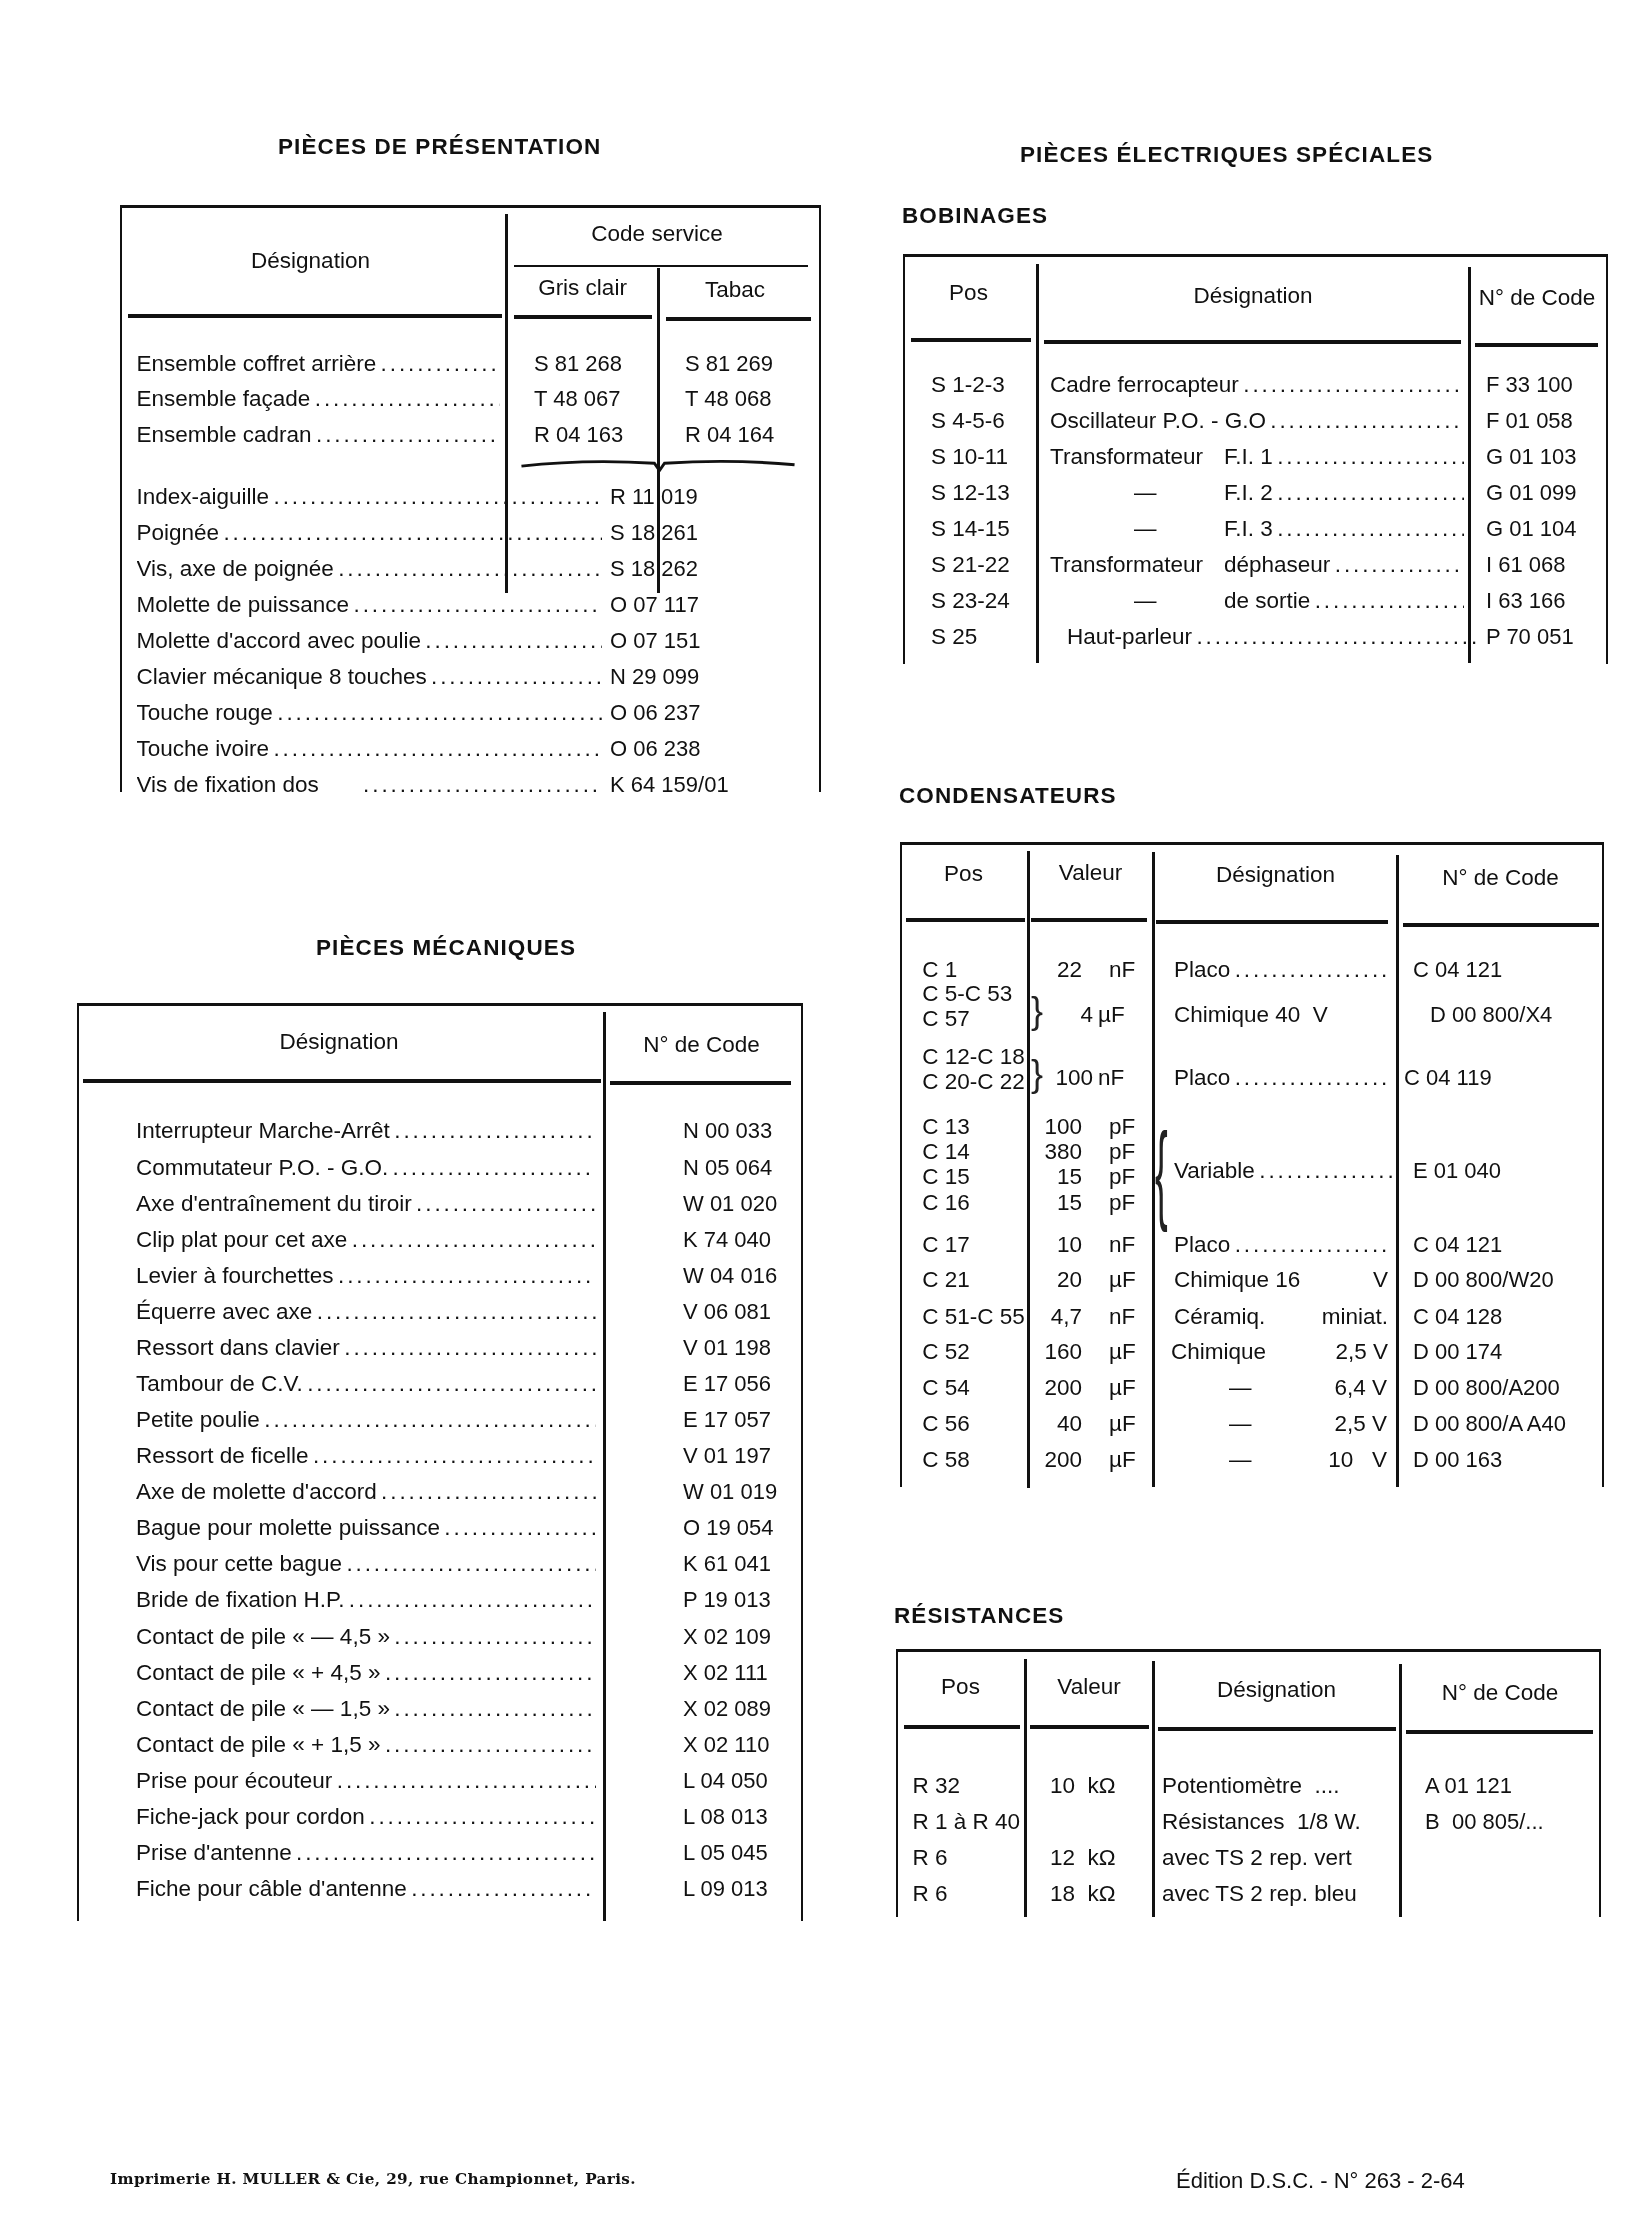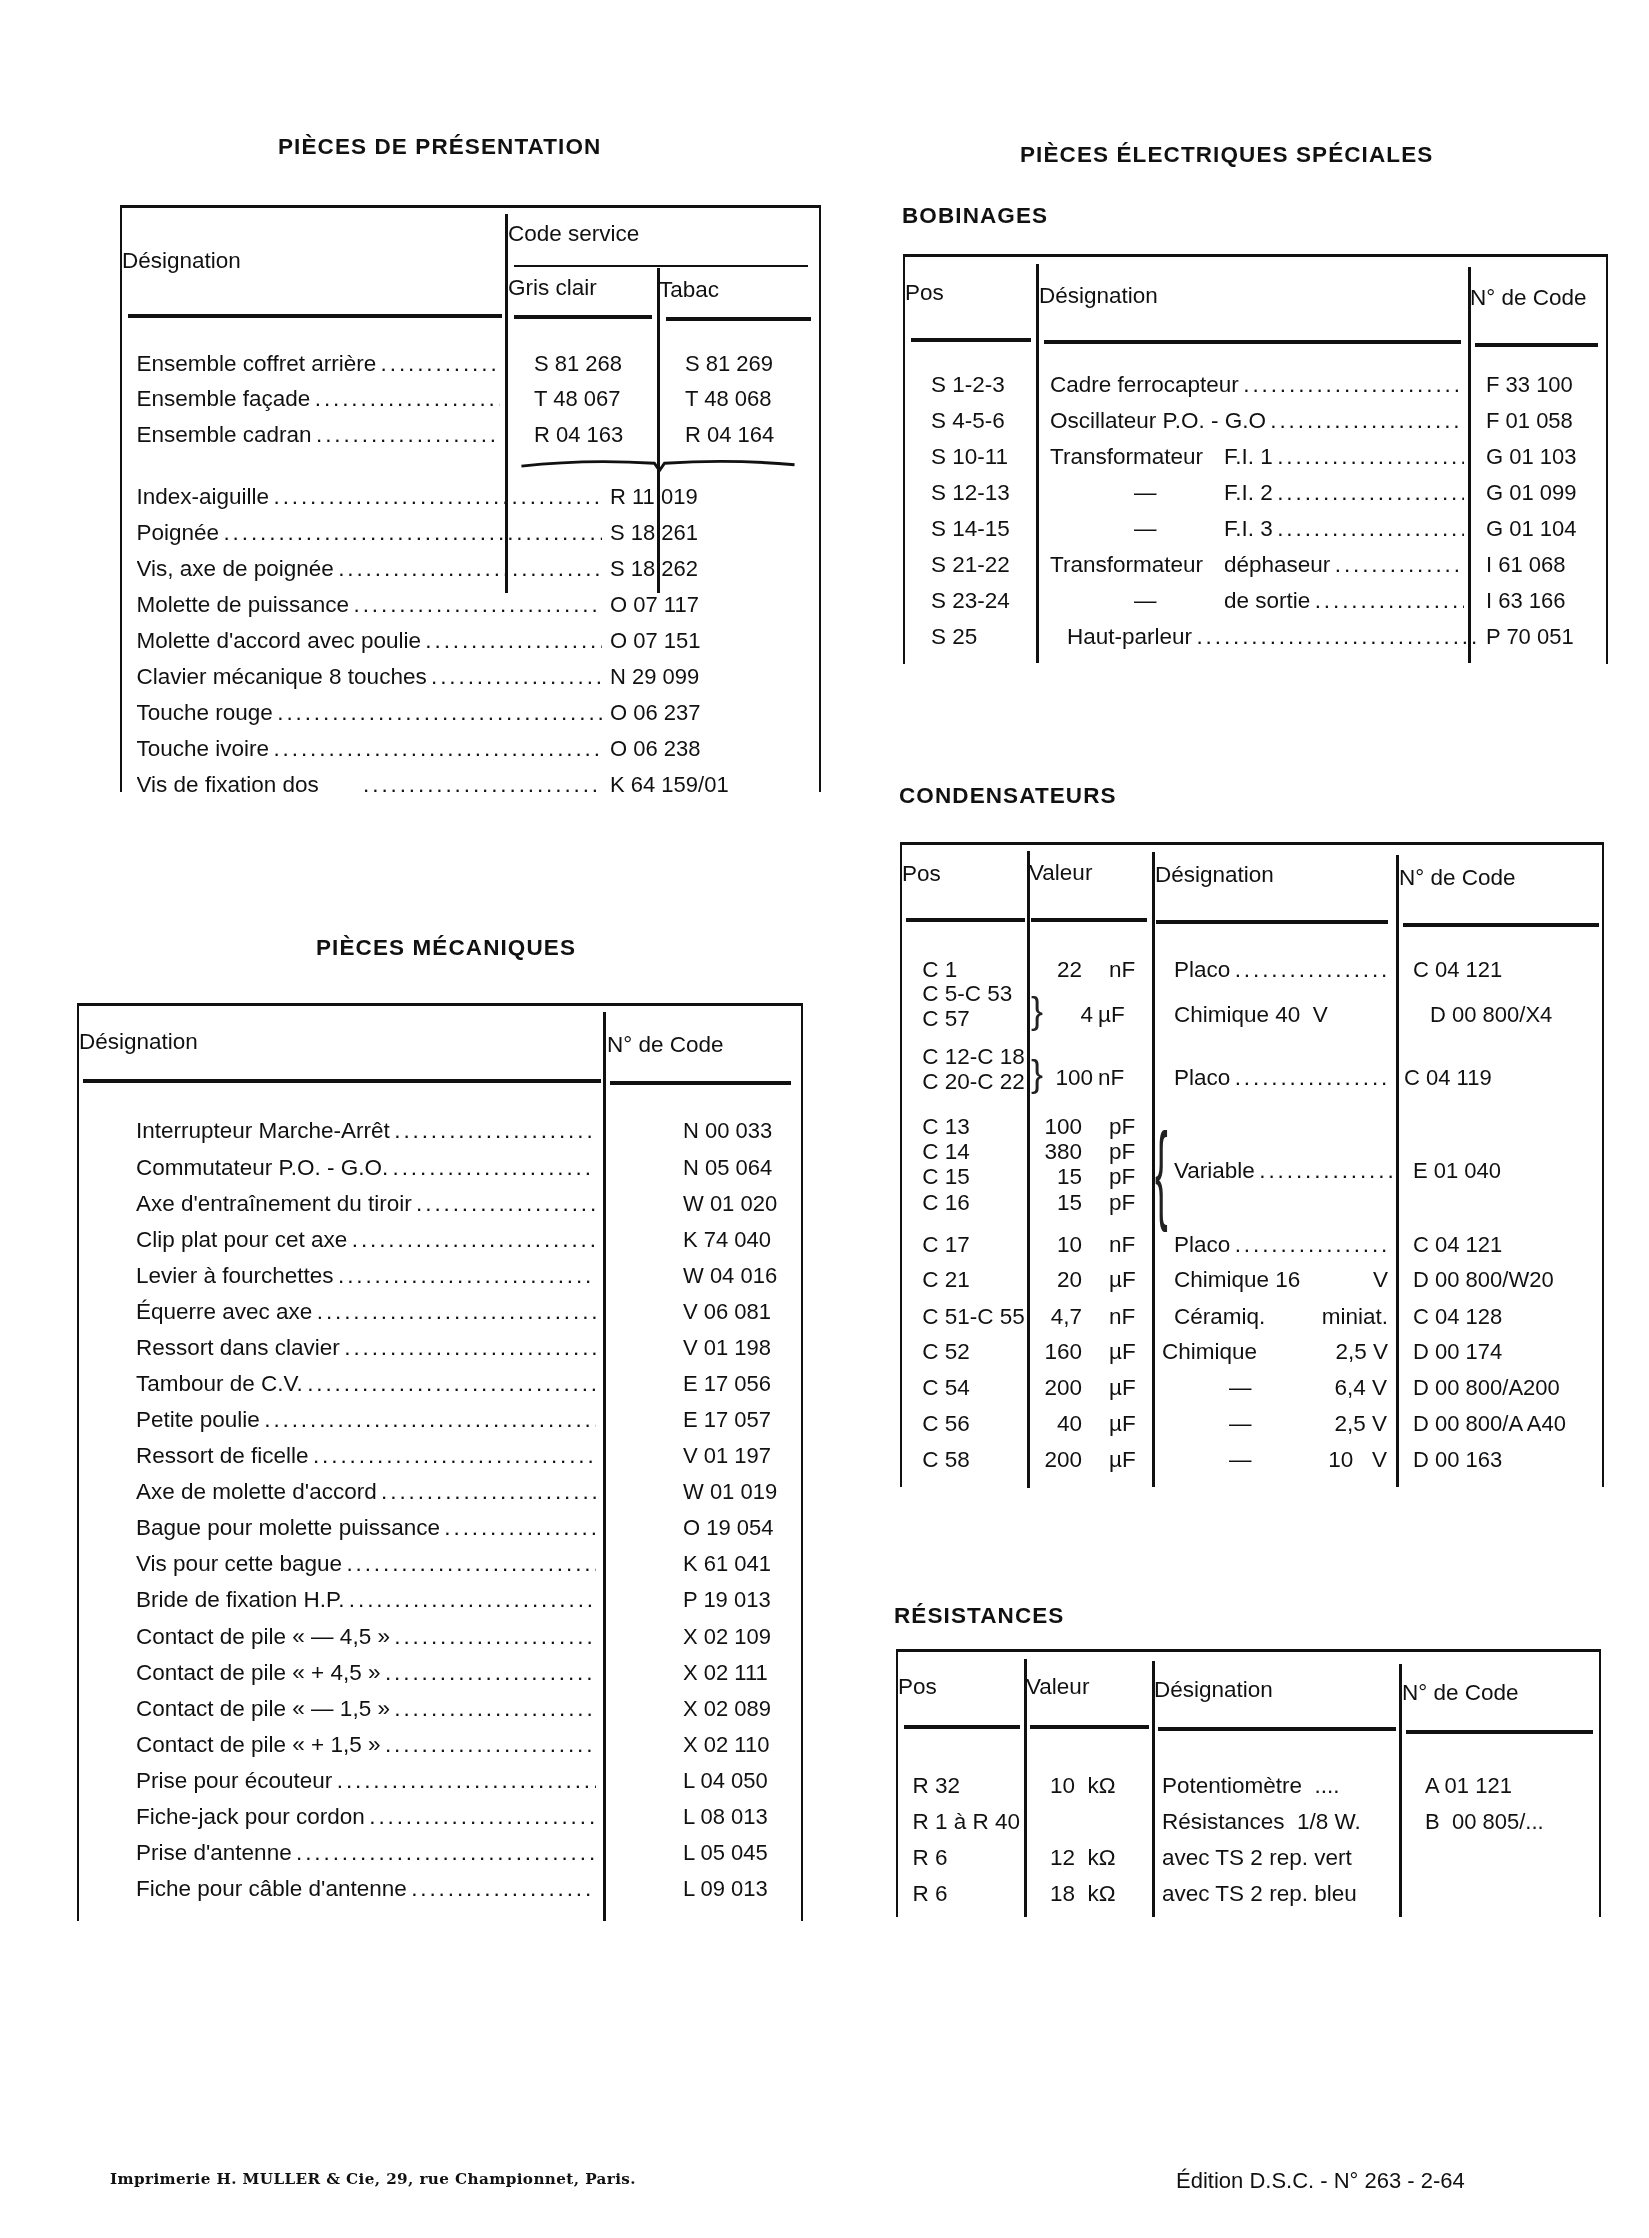--- a/index.html
+++ b/index.html
@@ -4,21 +4,21 @@
 <style>
   html, body { margin:0; padding:0; background:#ffffff; }
   body { width:1649px; height:2239px; position:relative; overflow:hidden;
          font-family:"Liberation Sans", sans-serif; color:#111; }
   .abs { position:absolute; }
   .title { font-weight:bold; font-size:22.5px; letter-spacing:1.1px; white-space:nowrap; }
   .sub { font-weight:bold; font-size:22.5px; letter-spacing:1.1px; white-space:nowrap; }
   .tbl { position:absolute; border-top:3.6px solid #111; border-left:2.9px solid #111; border-right:2.9px solid #111; }
   .vline { position:absolute; width:2.9px; background:#111; }
   .hline { position:absolute; height:4.4px; background:#111; }
-  .hdr { position:absolute; font-size:22.5px; white-space:nowrap; }
+  .hdr { position:absolute; font-size:22.5px; text-align:center; white-space:nowrap; }
   .cell { position:absolute; font-size:22.5px; white-space:nowrap; line-height:36px; }
   .row { position:absolute; left:0; right:0; height:36px; }
   .leader { display:flex; align-items:baseline; overflow:hidden; }
   .leader .txt { flex:0 0 auto; }
   .leader .dots { flex:1 1 auto; overflow:hidden; letter-spacing:2.9px; margin-left:4.4px; }
   .leader .dots::after { content:"......................................................................................................................"; }
   .code { font-size:22px; }
   .brace { position:absolute; font-size:41px; line-height:41px; font-weight:lighter; color:#222; }
   .footer-l { font-family:"DejaVu Serif", serif; font-size:15.2px; font-weight:bold; letter-spacing:0.4px; }
   .footer-r { font-size:22px; }
@@ -476,21 +476,21 @@
         <div class="cell" style="left:138px; width:42px; text-align:right;">4,7</div>
         <div class="cell" style="left:207px;">nF</div>
         <div class="cell" style="left:272px; white-space:pre;">Céramiq.</div>
         <div class="cell" style="left:392px; width:94px; text-align:right; white-space:pre;">miniat.</div>
         <div class="cell code" style="left:511px;">C 04 128</div>
       </div>
       <div class="row" style="top:489px;">
         <div class="cell" style="left:20.3px;">C 52</div>
         <div class="cell" style="left:138px; width:42px; text-align:right;">160</div>
         <div class="cell" style="left:207px;">µF</div>
-        <div class="cell" style="left:260px; white-space:pre;">Chimique</div>
+        <div class="cell" style="left:269px; white-space:pre;">Chimique</div>
         <div class="cell" style="left:392px; width:94px; text-align:right; white-space:pre;">2,5 V</div>
         <div class="cell code" style="left:511px;">D 00 174</div>
       </div>
       <div class="row" style="top:525px;">
         <div class="cell" style="left:20.3px;">C 54</div>
         <div class="cell" style="left:138px; width:42px; text-align:right;">200</div>
         <div class="cell" style="left:207px;">µF</div>
         <div class="cell" style="left:327px;">—</div>
         <div class="cell" style="left:392px; width:93px; text-align:right; white-space:pre;">6,4 V</div>
         <div class="cell code" style="left:511px;">D 00 800/A200</div>

